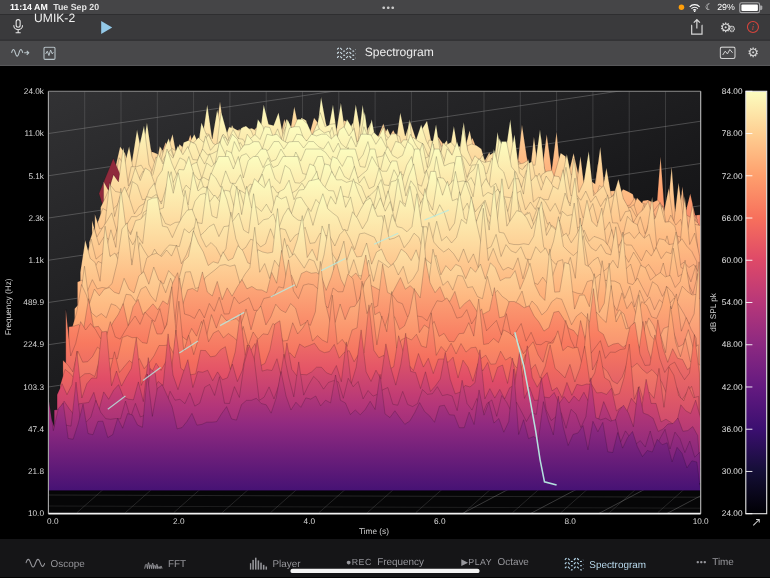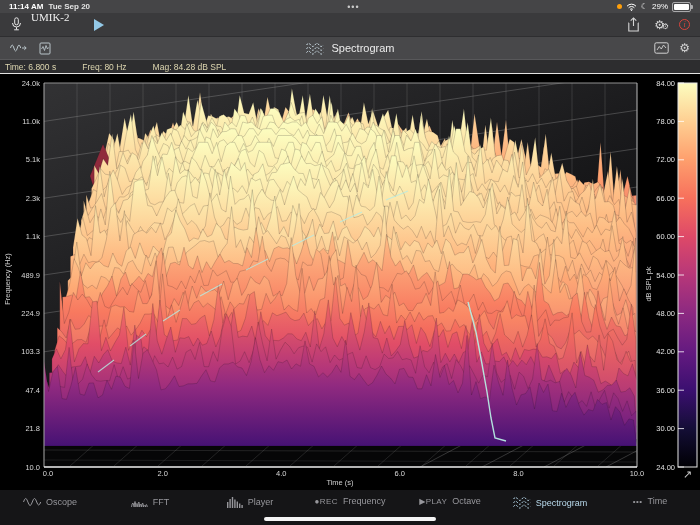--- a/index.html
+++ b/index.html
@@ -14,21 +14,21 @@
   .sb-right{display:flex;gap:4px;align-items:center;}
   .orange-dot{width:5px;height:5px;border-radius:50%;background:#ff9f0a;}
   .moon{color:#e8e8e8;font-size:8px;line-height:8px;}
   .battery{position:relative;width:17px;height:8px;border:1px solid #a9a9ab;border-radius:2px;}
   .battery .fill{position:absolute;left:1px;top:1px;bottom:1px;width:86%;background:#fff;border-radius:1px;}
   .battery .cap{position:absolute;right:-3px;top:2px;width:2px;height:4px;background:#a9a9ab;border-radius:0 1px 1px 0;}
 
   
   .toolbar1{position:absolute;top:13px;left:0;right:0;height:24px;background:#3a3a3c;
     display:flex;align-items:center;padding:0 10px;border-bottom:1px solid #2e2e30;box-sizing:border-box;}
-  .device-name{color:#f0f0f0;font-size:11px;margin:0 10px 15px 8px;font-family:Liberation Serif, serif;}
+  .device-name{color:#f0f0f0;font-size:11px;margin:0 10px 15px 8px;}
   .play-tri{width:0;height:0;border-top:6px solid transparent;border-bottom:6px solid transparent;
     border-left:10px solid #93c9e8;margin-left:14px;}
   .tb1-right{margin-left:auto;display:flex;align-items:center;gap:14px;}
   .gears{color:#d6d6d6;font-size:12px;line-height:12px;position:relative;}
   .gears .g2{font-size:8px;position:absolute;right:-4px;bottom:-2px;}
   .info-circ{width:11px;height:11px;border:1.2px solid #d8453c;border-radius:50%;color:#d8453c;
     font-size:8px;font-style:italic;font-family:"Liberation Serif",serif;display:flex;align-items:center;justify-content:center;box-sizing:border-box;}
 
   
   .toolbar2{position:absolute;top:37px;left:0;right:0;height:23px;background:#48484a;
@@ -43,21 +43,21 @@
   .readout{position:absolute;top:60px;left:0;right:0;height:13px;background:#2d2d2f;
     border-bottom:1px solid #e3e3e3;display:flex;align-items:center;padding:0 5px;gap:26px;box-sizing:content-box;}
   .readout span{color:#ddd6b0;font-size:8.5px;white-space:nowrap;}
 
   
   #chart-svg{position:absolute;top:74px;left:0;}
   svg text{font-family:"Liberation Sans",sans-serif;}
 
   
   .tab-bar{position:absolute;top:490px;left:0;right:0;height:35px;background:#151517;
-    display:flex;align-items:flex-start;padding-top:6px;box-sizing:border-box;}
+    display:flex;align-items:flex-start;padding-top:16px;box-sizing:border-box;}
   .tab{flex:1;display:flex;align-items:center;justify-content:center;gap:5px;color:#97979c;}
   .tab.active{color:#b8d9ec;}
   .tab .lbl{font-size:9px;}
   .tab .icotxt{font-size:8px;letter-spacing:.4px;}
   .home-indicator{position:absolute;bottom:4px;left:50%;transform:translateX(-50%);
     width:172px;height:4px;border-radius:2px;background:#f4f4f4;}
   .icon-svg{display:block;}
 </style>
 </head>
 <body>
@@ -125,25 +125,20 @@
     </div>
     <div class="tb2-right">
       <svg class="icon-svg" width="15" height="12" viewBox="0 0 15 12">
         <rect x="0.8" y="0.8" width="13.4" height="10.4" rx="1.5" stroke="#d2d2d2" stroke-width="1" fill="none"></rect>
         <path d="M3,8 l2.3,-3.5 l2,2.5 l2.2,-4 l2.5,3" stroke="#d2d2d2" stroke-width="0.9" fill="none"></path>
       </svg>
       <span class="gear-sm">⚙</span>
     </div>
   </div>
 
-  <div class="readout">
-    <span>Time: 6.800 s</span>
-    <span>Freq: 80 Hz</span>
-    <span>Mag: 84.28 dB SPL</span>
-  </div>
 
   <svg id="chart-svg" width="700" height="416" viewBox="0 0 700 416">
       <defs>
         <linearGradient id="wallg" x1="0" y1="0" x2="0.65" y2="1">
           <stop offset="0" stop-color="#323234"></stop>
           <stop offset="0.55" stop-color="#19191b"></stop>
           <stop offset="1" stop-color="#070708"></stop>
         </linearGradient>
         <clipPath id="plotclip">
           <rect x="44" y="9" width="593" height="384"></rect>

